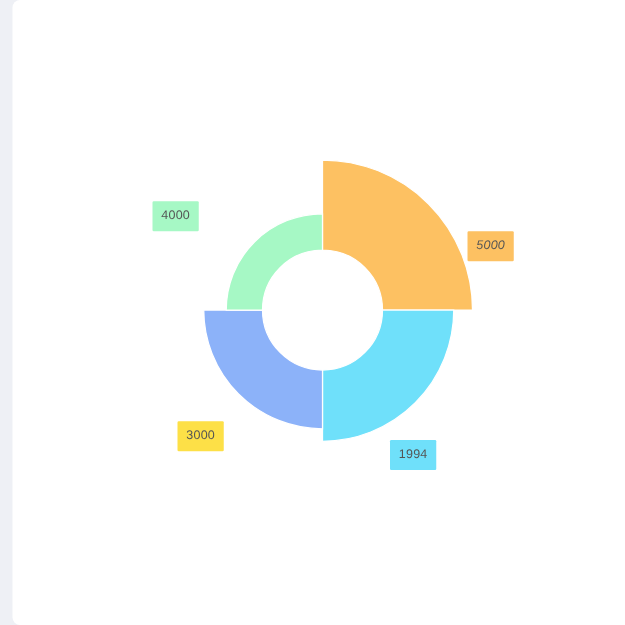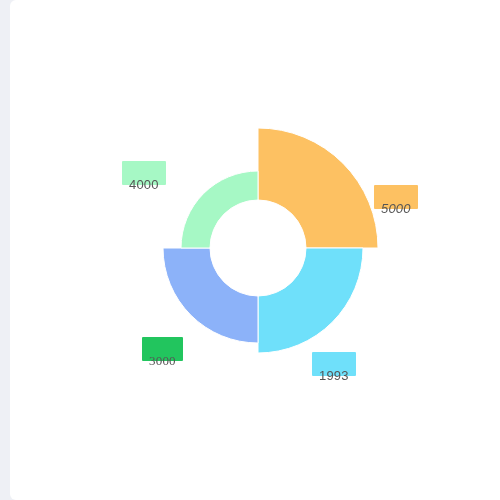--- a/index.html
+++ b/index.html
@@ -46,22 +46,22 @@
     width: 490px;
     height: 500px;
     display: block;
   }
 
   .data-label {
     position: absolute;
     box-sizing: border-box;
     height: 24px;
     line-height: 24px;
-    padding: 12px 7px;
-    font-size: 13px;
+    padding: 0 7px;
+    font-size: 10px;
     color: #555555;
     font-family: "Liberation Sans", sans-serif;
     white-space: nowrap;
     border-radius: 1px;
     text-align: center;
     letter-spacing: 0.2px;
   }
 </style>
 </head>
 <body>
@@ -73,19 +73,19 @@
       <svg class="rose-svg" viewBox="0 0 490 500" xmlns="http://www.w3.org/2000/svg">
         <g id="sector-group">
             <path d="M 248.00 128.00 A 120 120 0 0 1 368.00 248.00 L 296.00 248.00 A 48 48 0 0 0 248.00 200.00 Z" fill="#fdc162" stroke="#ffffff" stroke-width="1"></path>
             <path d="M 353.00 248.00 A 105 105 0 0 1 248.00 353.00 L 248.00 296.00 A 48 48 0 0 0 296.00 248.00 Z" fill="#6fe0fa" stroke="#ffffff" stroke-width="1"></path>
             <path d="M 248.00 343.00 A 95 95 0 0 1 153.00 248.00 L 200.00 248.00 A 48 48 0 0 0 248.00 296.00 Z" fill="#8cb2f9" stroke="#ffffff" stroke-width="1"></path>
             <path d="M 171.00 248.00 A 77 77 0 0 1 248.00 171.00 L 248.00 200.00 A 48 48 0 0 0 200.00 248.00 Z" fill="#a6f8c5" stroke="#ffffff" stroke-width="1"></path>
           </g>
       </svg>
 
       <div class="data-label" id="label-0" style="left: 364px; top: 185px; background: rgb(253, 193, 98); color: rgb(85, 85, 85); font-style: italic;">5000</div>
-      <div class="data-label" id="label-1" style="left: 302px; top: 352px; background: rgb(111, 224, 250); color: rgb(85, 85, 85);">1993</div>
-      <div class="data-label" id="label-2" style="left: 132px; top: 337px; background: #22c55e; color: rgb(85, 85, 85); font-family: Liberation Serif, serif;">3000</div>
+      <div class="data-label" id="label-1" style="left: 302px; top: 352px; background: rgb(111, 224, 250); color: rgb(85, 85, 85);">1994</div>
+      <div class="data-label" id="label-2" style="left: 132px; top: 337px; background: #fde047; color: rgb(85, 85, 85);">3000</div>
       <div class="data-label" id="label-3" style="left: 112px; top: 161px; background: rgb(166, 248, 197); color: rgb(85, 85, 85);">4000</div>
 
     </div>
   </div>
 </div>
 
 </body></html>

